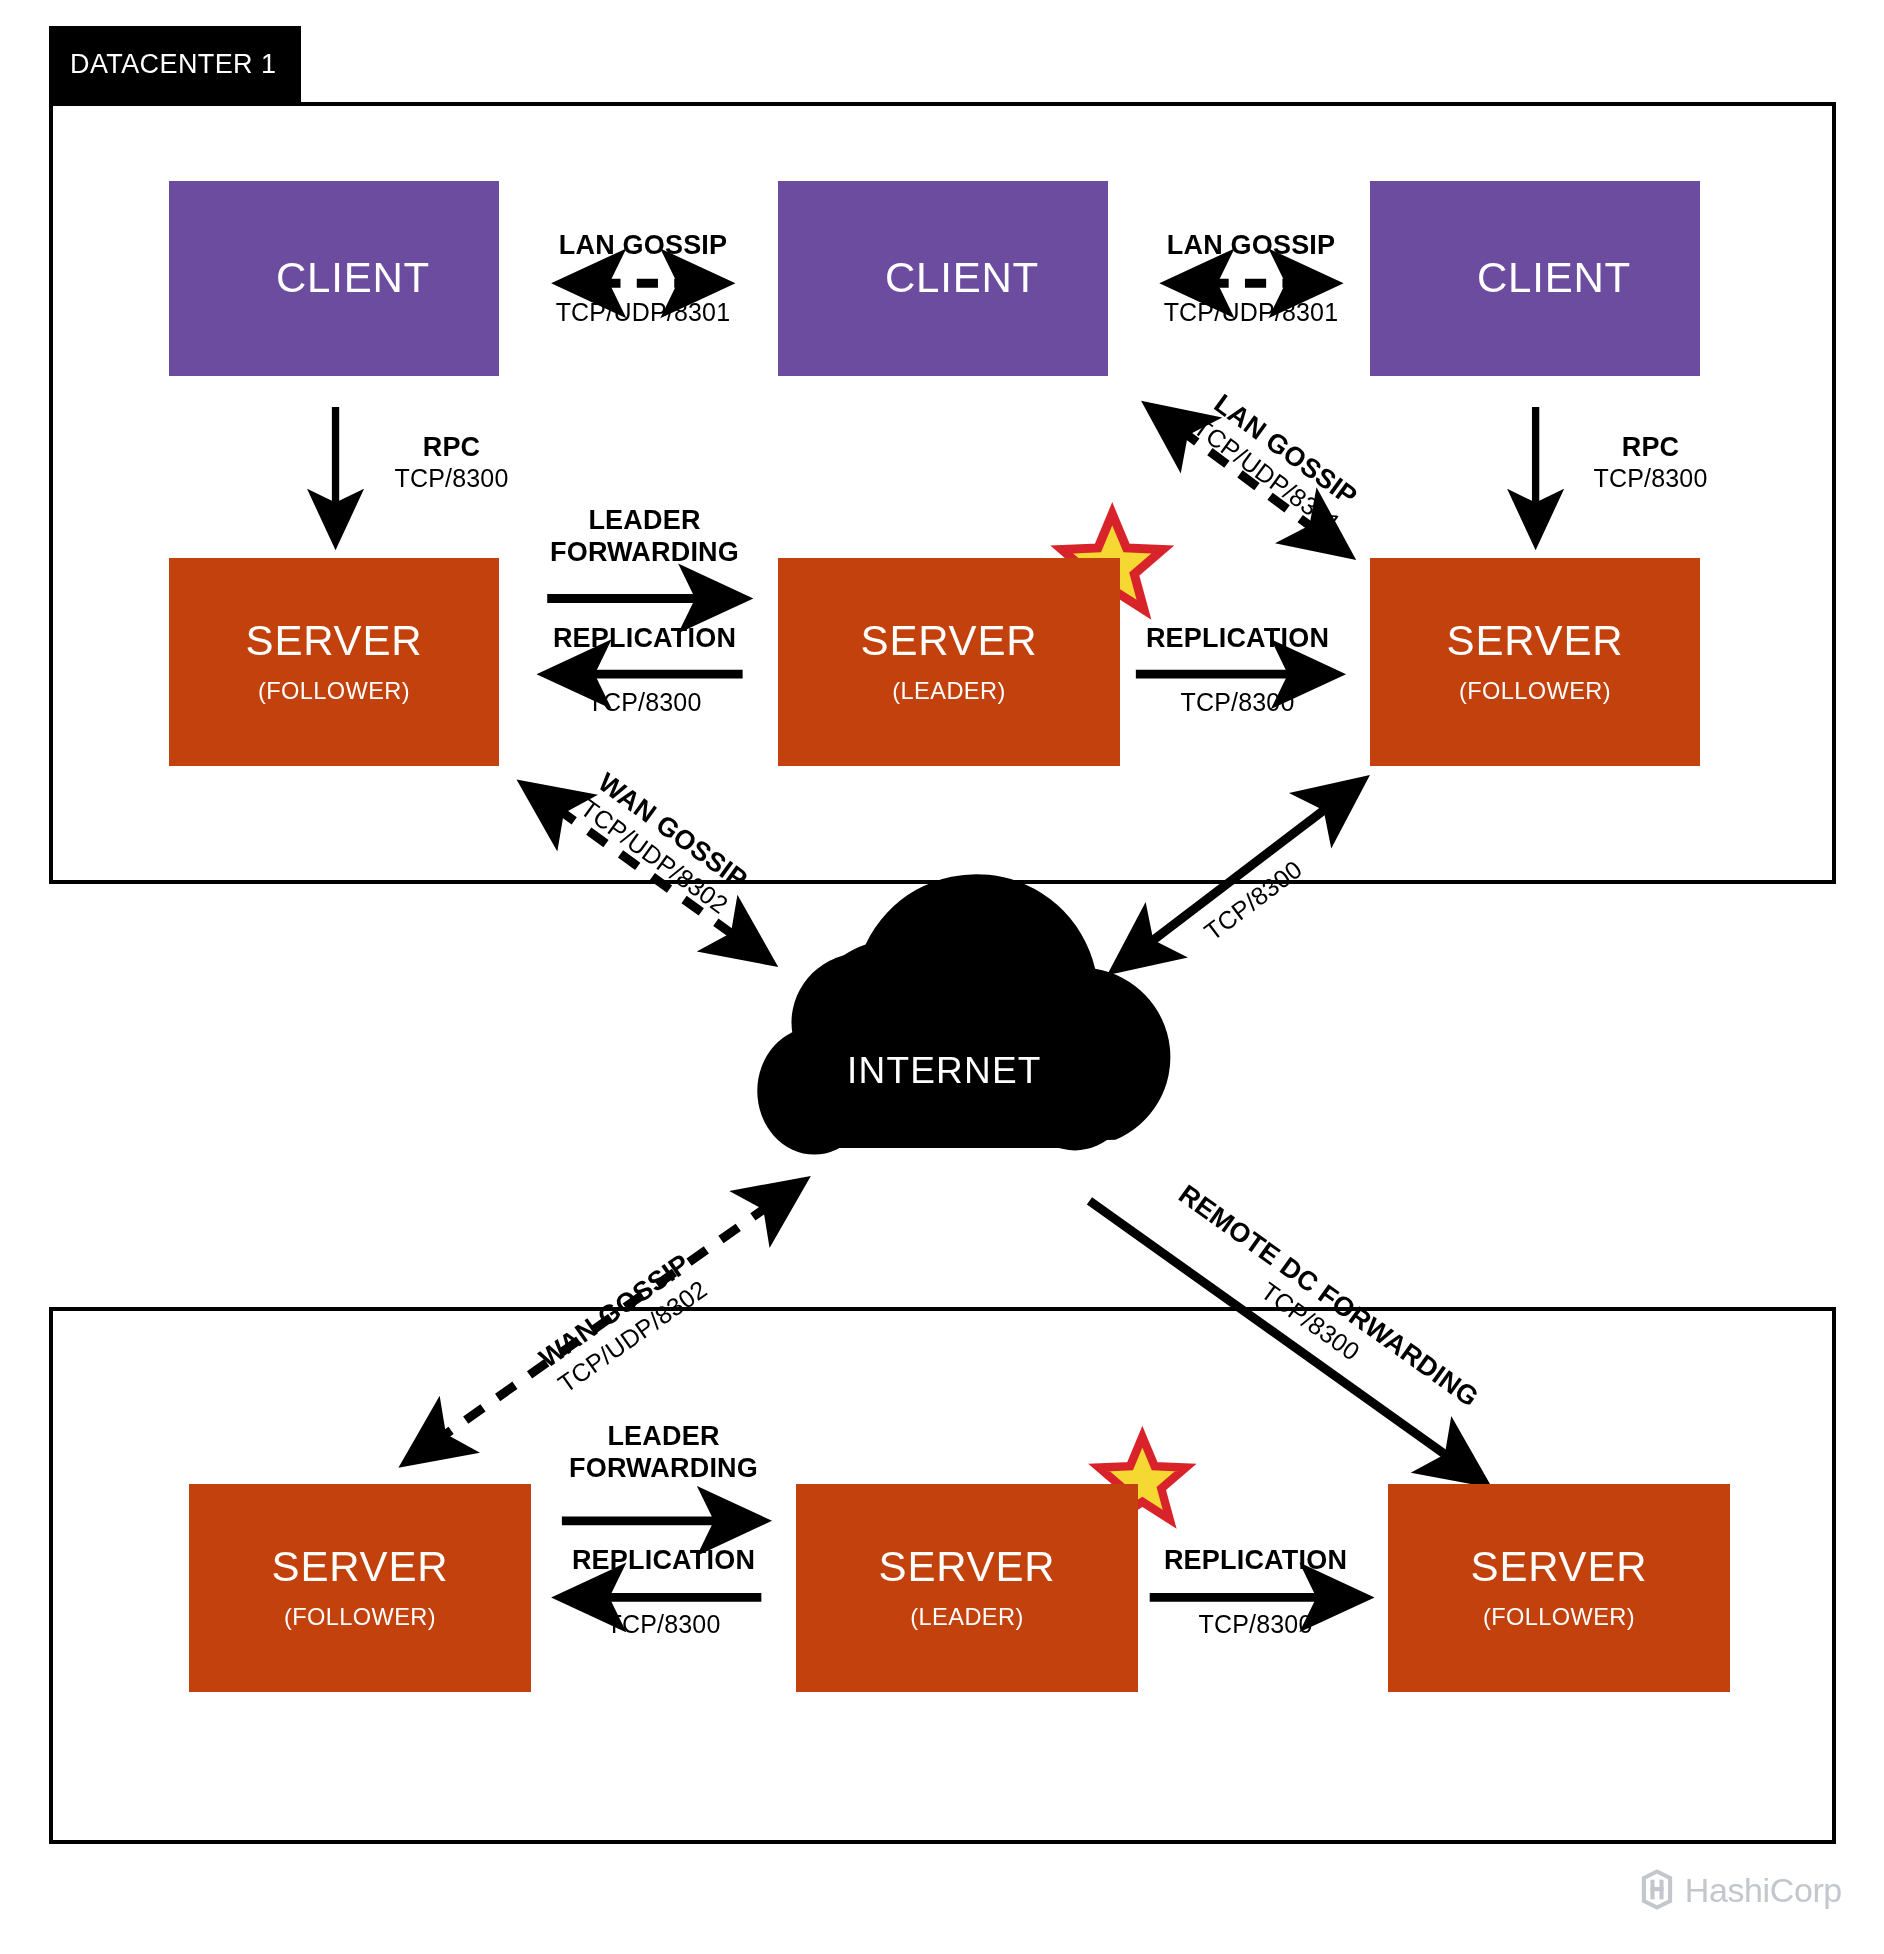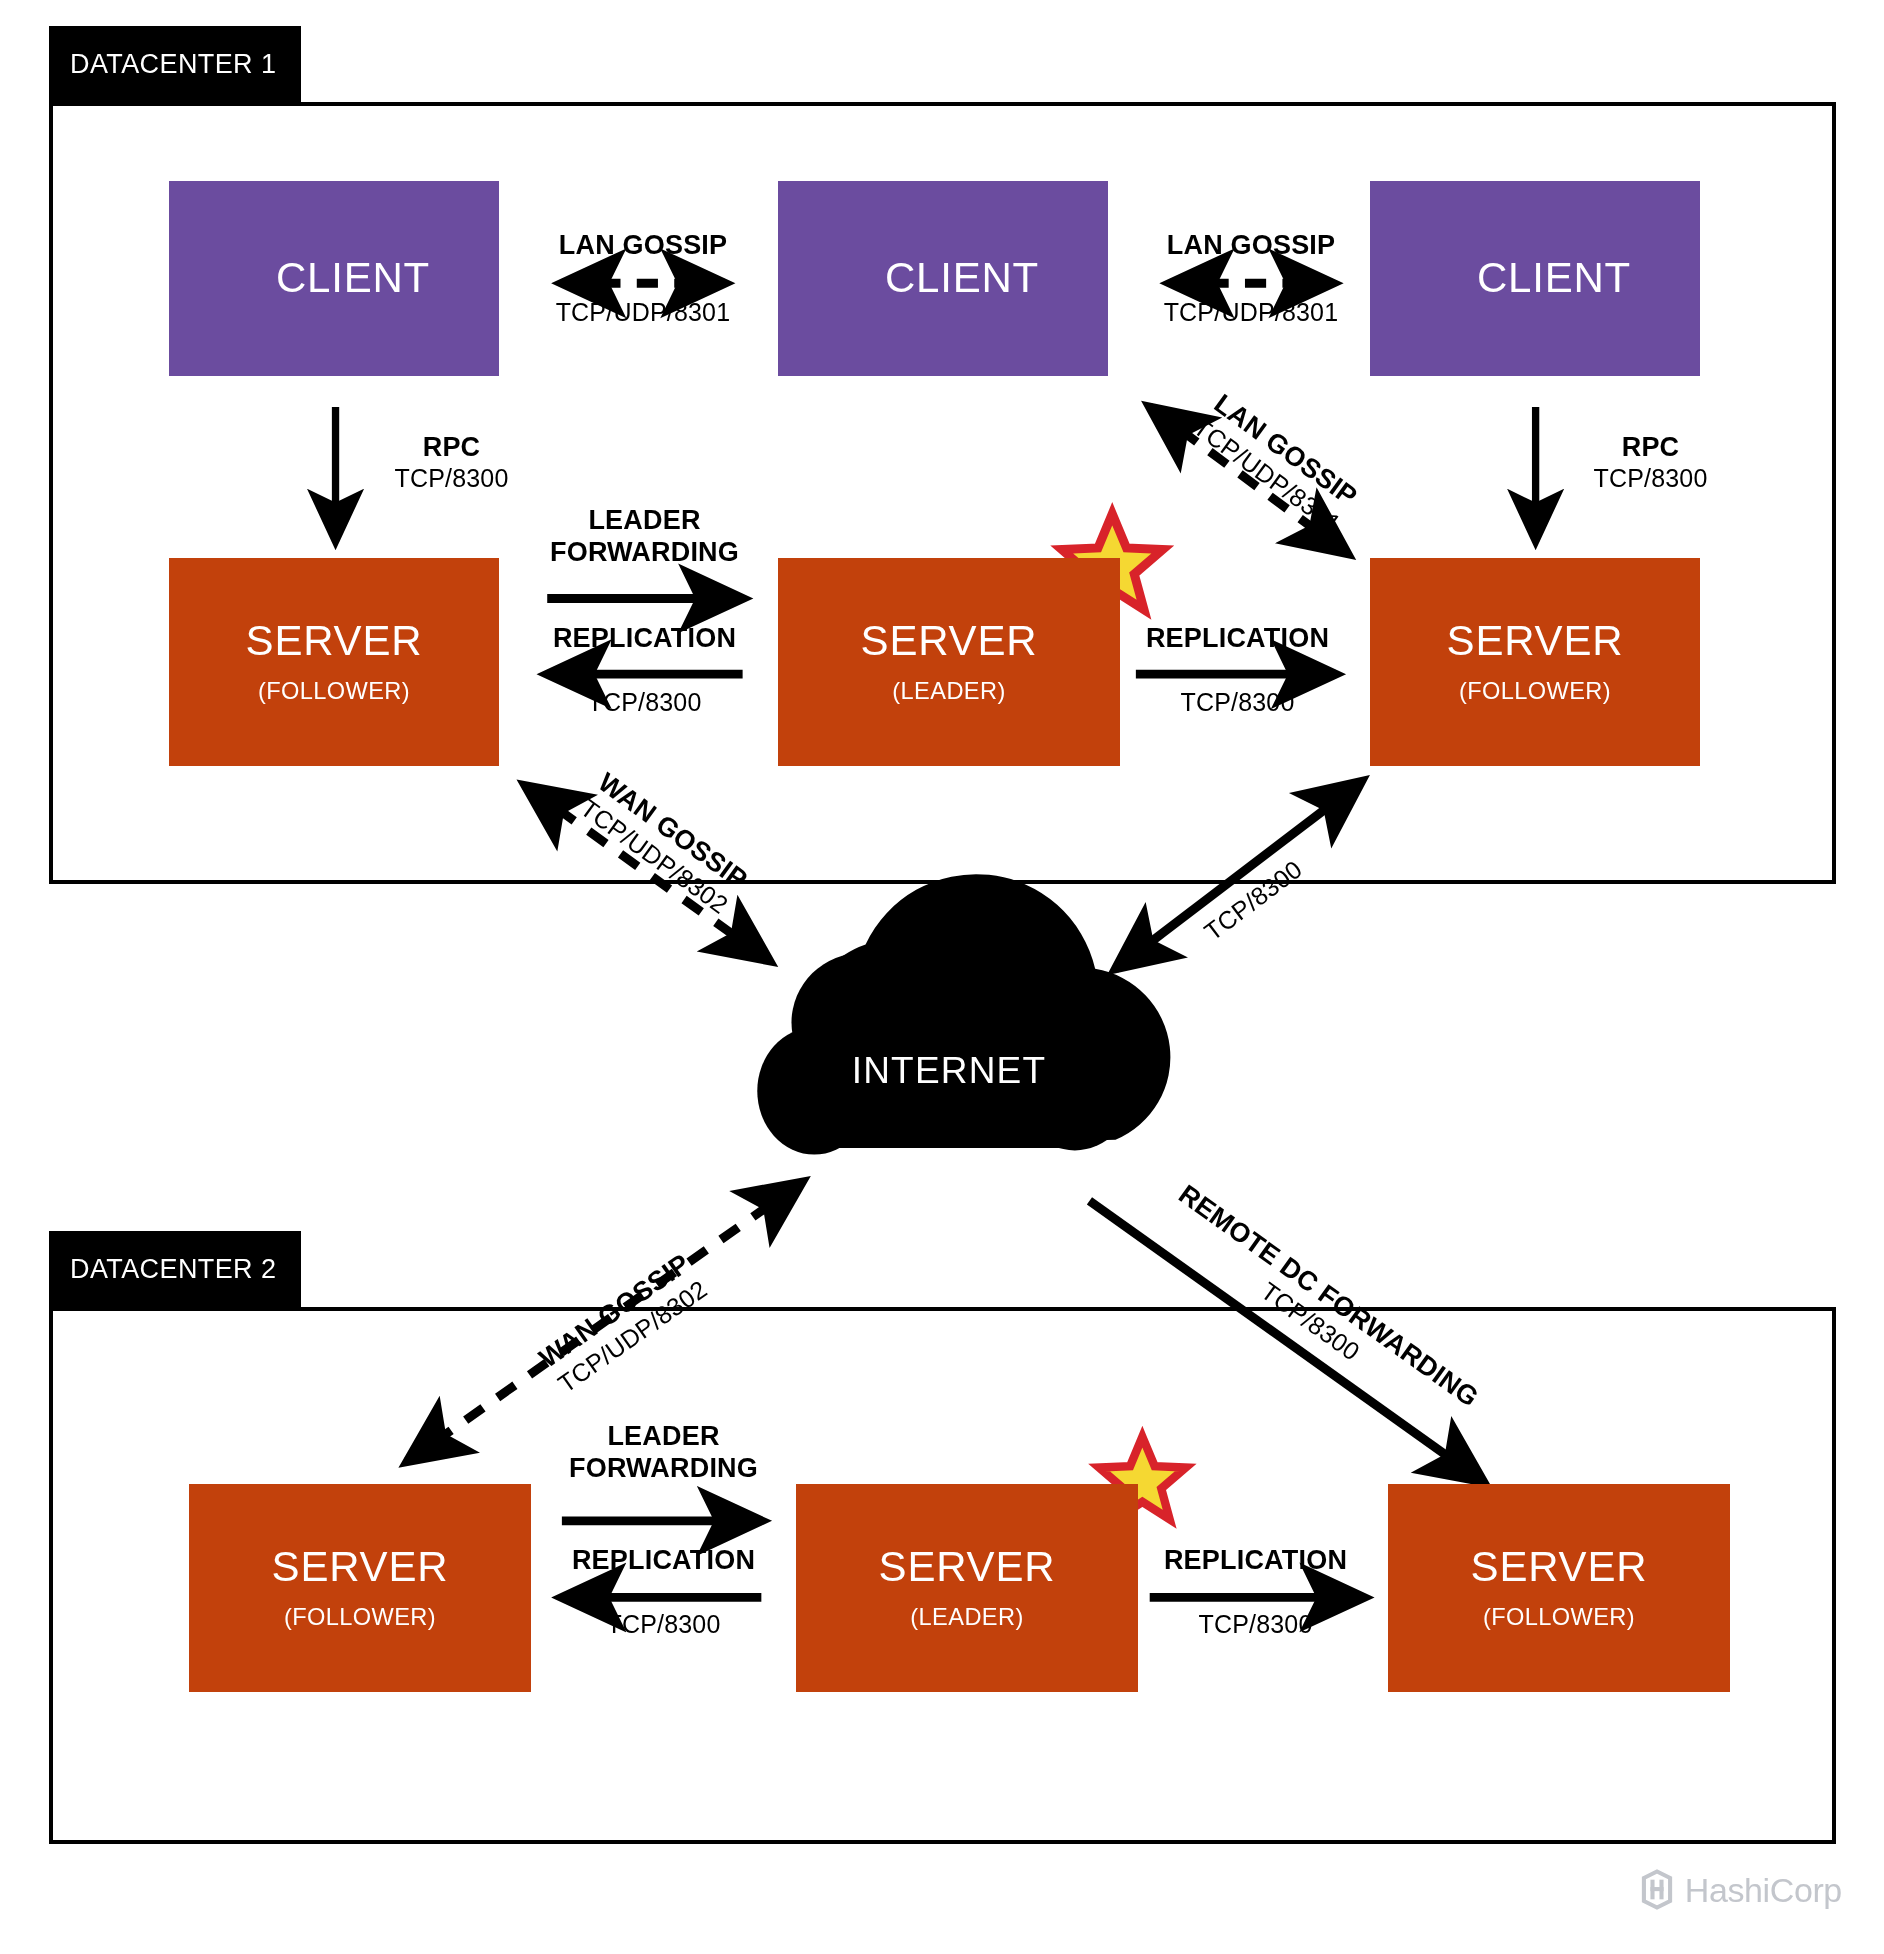--- a/index.html
+++ b/index.html
@@ -291,38 +291,35 @@
 
   <div class="lbl rot" style="left:529px; top:813px; width:269px; transform:rotate(36deg);">
     <span class="strong">WAN GOSSIP</span>
     <span class="port">TCP/UDP/8302</span>
   </div>
 
   <div class="lbl rot" style="left:1160px; top:886px; width:187px; transform:rotate(-37deg);">
     <span class="port">TCP/8300</span>
   </div>
 
-  <div class="cloud-text" style="left:847px; top:1050px; width:204px; text-align:center;">
+  <div class="cloud-text" style="left:847px; top:1050px; width:204px; ">
     <span>INTERNET</span>
   </div>
 
   <div class="lbl rot" style="left:489px; top:1293px; width:269px; transform:rotate(-35deg);">
     <span class="strong">WAN GOSSIP</span>
     <span class="port">TCP/UDP/8302</span>
   </div>
 
   <div class="lbl rot" style="left:1124px; top:1278px; width:391px; transform:rotate(35.5deg);">
     <span class="strong">REMOTE DC FORWARDING</span>
     <span class="port">TCP/8300</span>
   </div>
 
   <div class="dc-frame" style="left:49px; top:1307px; width:1787px; height:537px;"></div>
-  <div class="dc-tab" style="left:49px; top:1231px; width:252px; height:77px;">
-    <span>DATACENTER 2</span>
-  </div>
 
   <div class="node server" style="left:189px; top:1484px; width:342px; height:208px;">
     <span class="title">SERVER</span>
     <span class="subtitle">(FOLLOWER)</span>
   </div>
   <div class="node server" style="left:796px; top:1484px; width:342px; height:208px;">
     <span class="title">SERVER</span>
     <span class="subtitle">(LEADER)</span>
   </div>
   <div class="node server" style="left:1388px; top:1484px; width:342px; height:208px;">

